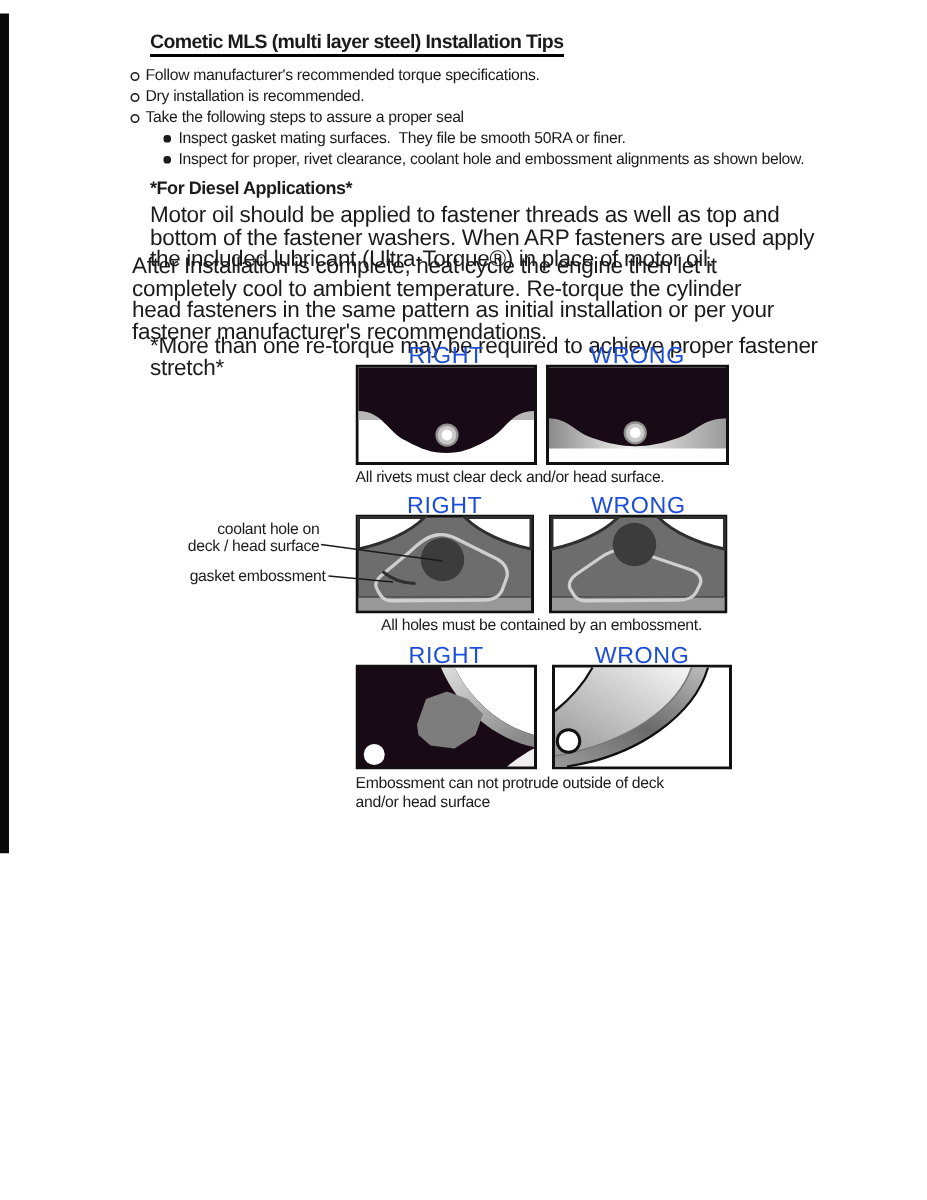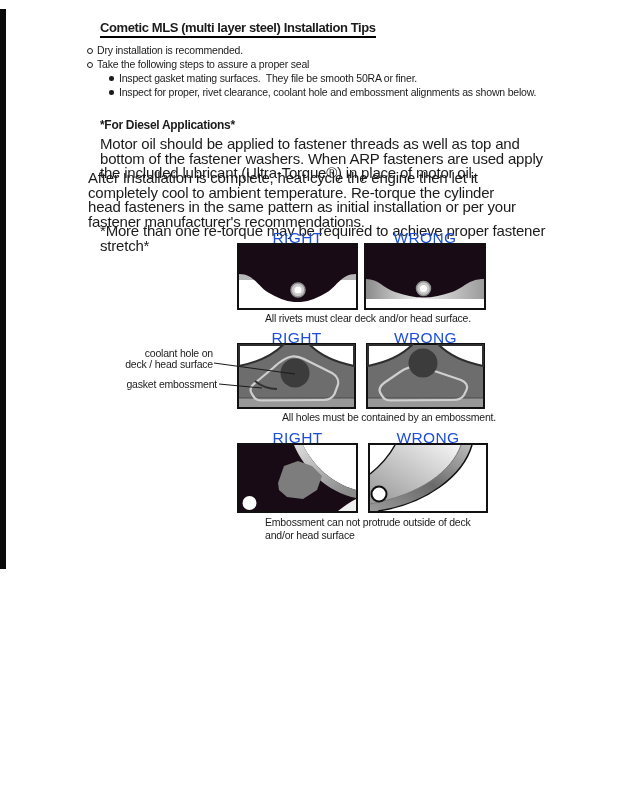--- a/index.html
+++ b/index.html
@@ -15,21 +15,21 @@
   .bmark{flex:0 0 10px;position:relative;height:14px;}
   .bmark .circ{position:absolute;left:0;top:4.5px;width:4px;height:4px;border:1px solid #1b1b1b;border-radius:50%;}
   .bmark .dot{position:absolute;left:0;top:5px;width:4.5px;height:4.5px;background:#1b1b1b;border-radius:50%;}
   .btext{white-space:pre-wrap;}
   .dheading{left:100px;top:118px;font-size:12px;font-weight:bold;letter-spacing:-0.3px;}
   .bodyp{font-size:15px;line-height:14.5px;letter-spacing:-0.2px;white-space:pre-wrap;}
   .p1{left:100px;top:137px;width:460px;}
   .p2{left:88px;top:171px;width:432px;}
   .pnote{left:100px;top:224px;width:460px;}
   .figlbl{font-size:15.5px;letter-spacing:0.4px;text-align:center;color:#1d4ed8;}
-  .cap{font-size:10.5px;letter-spacing:-0.2px;line-height:12.5px;margin-left:28px;}
+  .cap{font-size:10.5px;letter-spacing:-0.2px;line-height:12.5px;}
   .annlbl{font-size:10.5px;line-height:10.5px;letter-spacing:-0.2px;text-align:right;}
   .legal{left:105px;top:575px;width:412px;}
   .legal h5{margin:0 0 6px 0;font-size:6.5px;letter-spacing:-0.1px;}
   .lp{margin:0 0 6px 0;font-size:6px;line-height:7px;letter-spacing:-0.1px;white-space:pre-wrap;}
   .lp.tight{margin-bottom:0;}
   .partnum{left:389px;top:756px;font-size:15px;letter-spacing:0.2px;color:#000000;}
   svg{display:block;}
 </style>
 </head>
 <body>
@@ -38,20 +38,26 @@
 
   <div class="abs edge-bar"></div>
 
   <div class="abs title">Cometic MLS (multi layer steel) Installation Tips</div>
 
   <div class="abs bullets">
     <div class="brow">
       <span class="bmark">
           <span class="circ"></span>
         </span>
+      <span class="btext">Follow manufacturer's recommended torque specifications.</span>
+    </div>
+    <div class="brow">
+      <span class="bmark">
+          <span class="circ"></span>
+        </span>
       <span class="btext">Dry installation is recommended.</span>
     </div>
     <div class="brow">
       <span class="bmark">
           <span class="circ"></span>
         </span>
       <span class="btext">Take the following steps to assure a proper seal</span>
     </div>
     <div class="brow sub">
       <span class="bmark">

